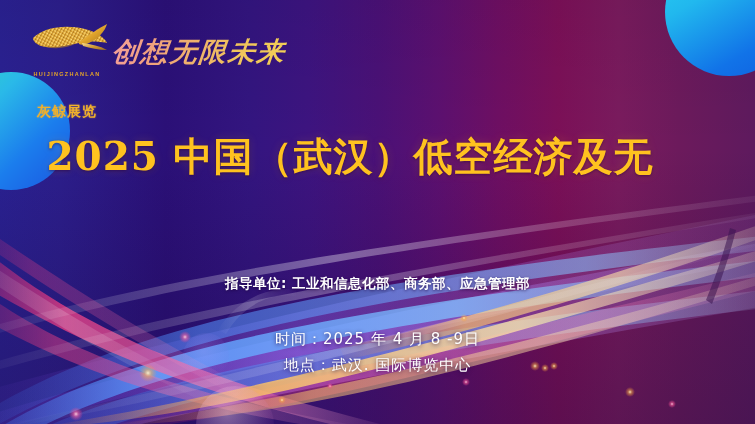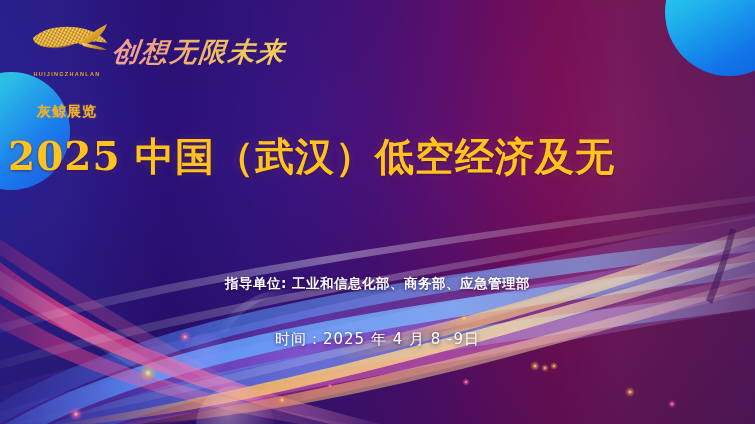--- a/index.html
+++ b/index.html
@@ -134,23 +134,24 @@
     -webkit-background-clip: text;
     background-clip: text;
     color: transparent;
     -webkit-text-fill-color: transparent;
     transform: skewX(-6deg);
   }
 
   
   .title-block {
     position: absolute;
-    left: 8px;
+    left: 14px;
     top: 128px;
     width: 672px;
+    text-align: center;
   }
   .title-line {
     font-family: "DejaVu Serif", "Liberation Serif", serif;
     font-size: 39px;
     font-weight: 700;
     line-height: 1.45;
     letter-spacing: 1px;
     color: #ffc21f;
     text-shadow: 0 1px 3px rgba(40,0,60,0.55), 0 0 10px rgba(255,170,20,0.18);
     white-space: nowrap;
@@ -333,15 +334,16 @@
   <div class="slogan">创想无限未来</div>
 
   <div class="title-block">
     <div class="title-line title-line-1">2025 中国（武汉）低空经济及无</div>
   </div>
 
   <div class="organizer">指导单位: 工业和信息化部、商务部、应急管理部</div>
 
   <div class="meta">
     <div class="meta-line">时间：2025 年 4 月 8 -9日</div>
+    <div class="meta-line">地点：武汉. 国际博览中心</div>
   </div>
 
 </div>
 
 </body></html>

